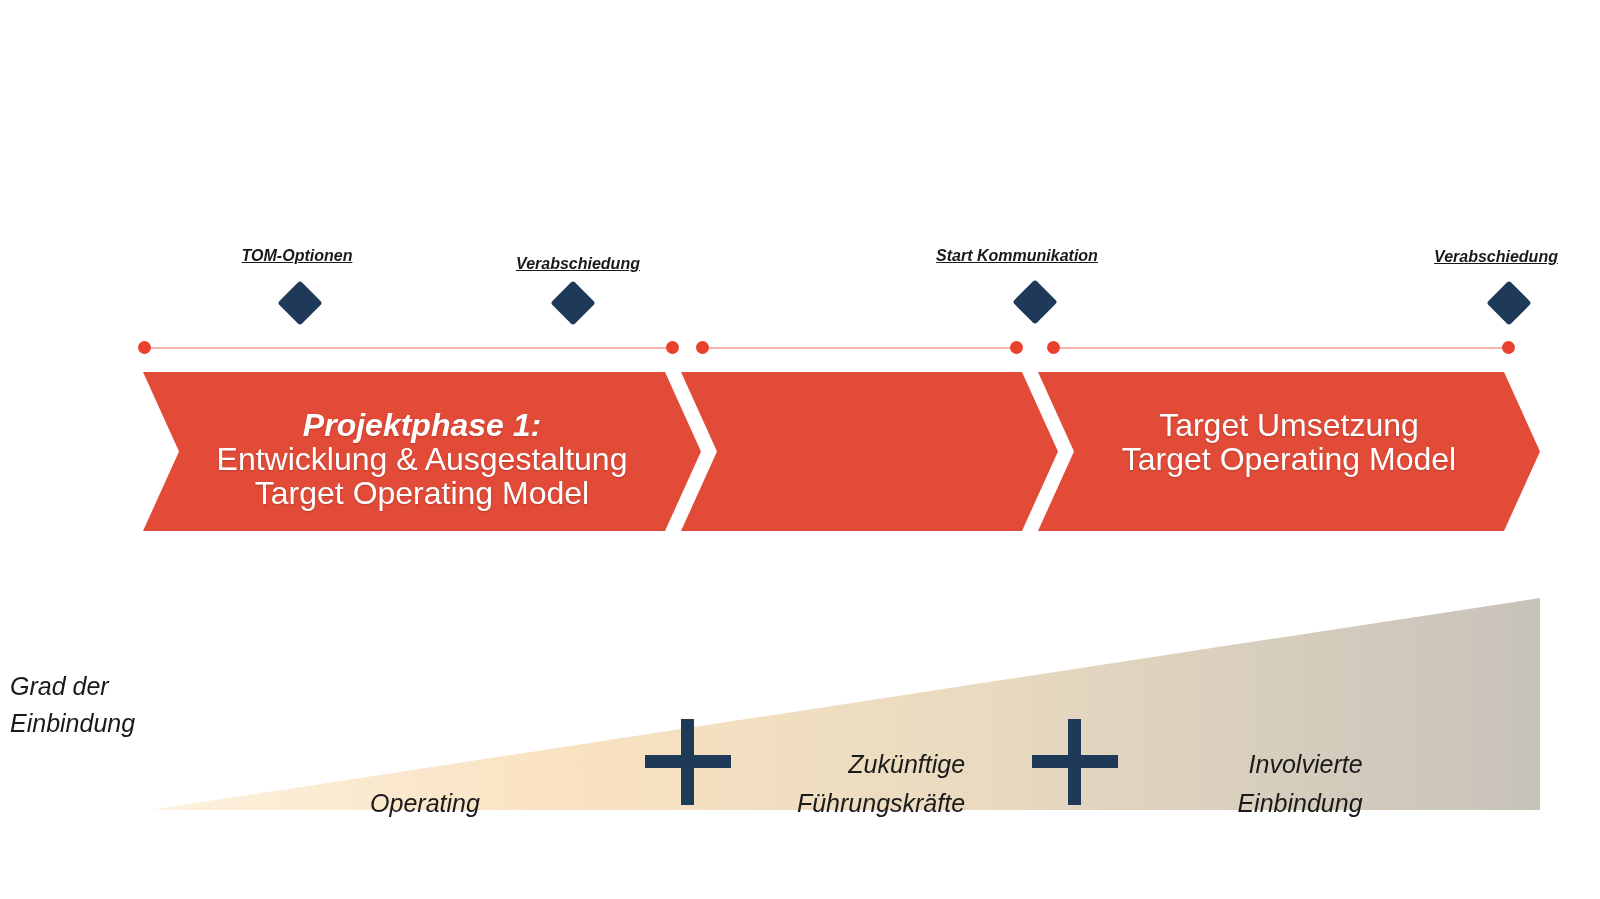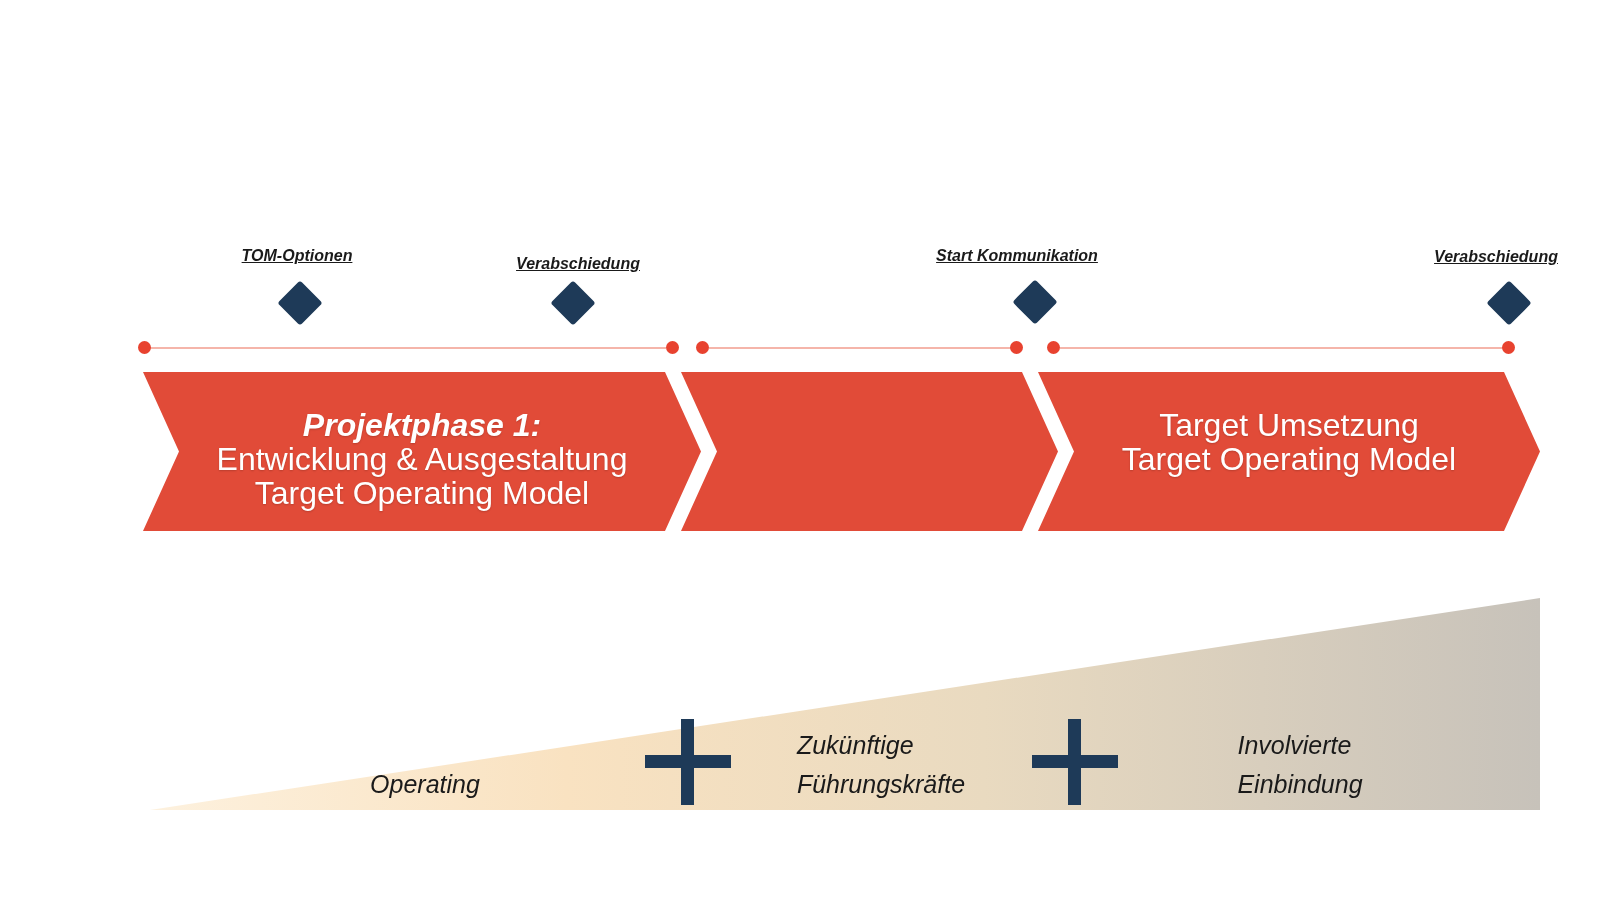--- a/index.html
+++ b/index.html
@@ -65,26 +65,27 @@
     position:absolute;
     left:10px;top:668px;
     font-style:italic;
     font-size:25px;
     line-height:37px;
     color:var(--text-dark);
   }
   .group-label{
     position:absolute;
     transform:translateX(-50%);
-    text-align:left;
+    text-align:right;
     font-style:italic;
     font-size:25px;
     line-height:39px;
     white-space:nowrap;
     color:var(--text-dark);
+    margin-top:19px;
   }
   .plus{
     position:absolute;
     width:86px;height:86px;
   }
   .plus .bar-v{
     position:absolute;left:36px;top:0;
     width:13px;height:86px;
     background:var(--navy);
   }
@@ -139,20 +140,24 @@
     <div>Entwicklung &amp; Ausgestaltung</div>
     <div>Target Operating Model</div>
   </div>
   <div class="phase-text" style="left:710px;width:320px">
   </div>
   <div class="phase-text" style="left:1069px;width:440px">
     <div>Target Umsetzung</div>
     <div>Target Operating Model</div>
   </div>
 
+  <div class="axis-label">
+    <div>Grad der</div>
+    <div>Einbindung</div>
+  </div>
 
   <div class="group-label" style="left:425px;top:765px">
     <div>Operating</div>
   </div>
   <div class="group-label" style="left:881px;top:726px">
     <div>Zukünftige</div>
     <div>Führungskräfte</div>
   </div>
   <div class="group-label" style="left:1300px;top:726px">
     <div>Involvierte</div>

